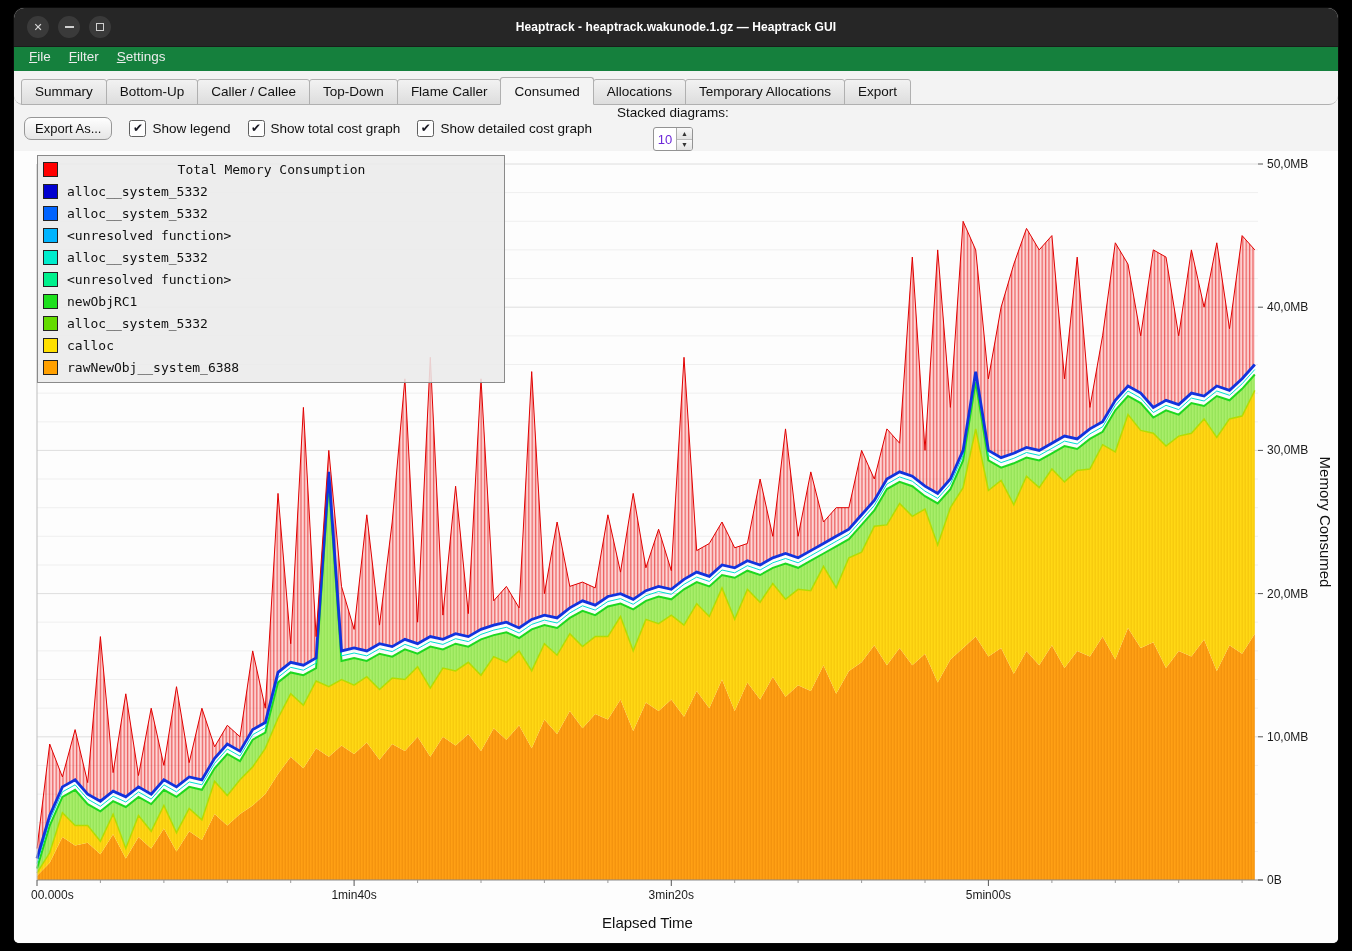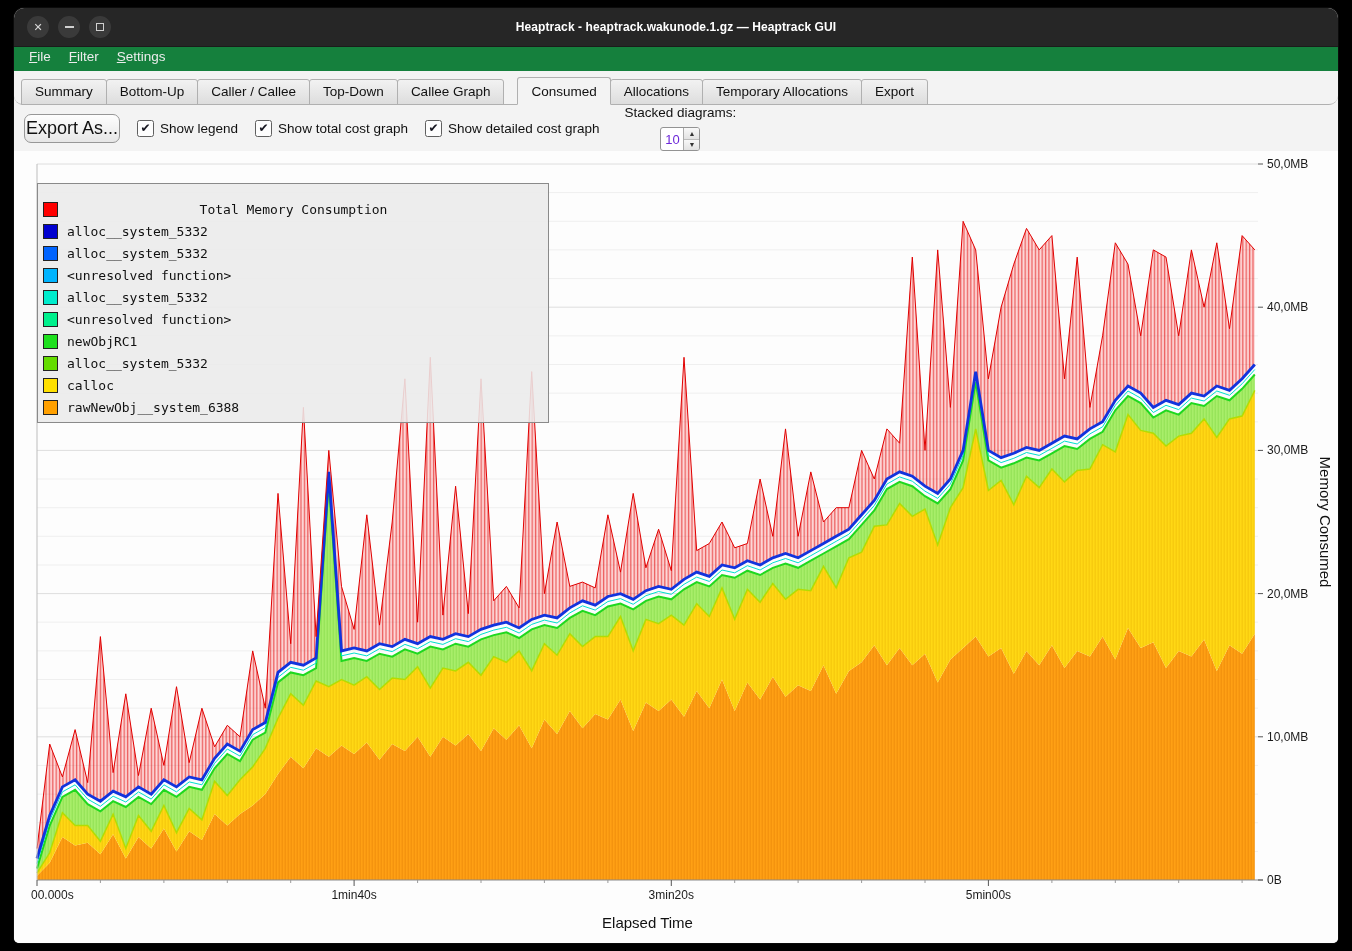--- a/index.html
+++ b/index.html
@@ -23,41 +23,41 @@
            display:flex;align-items:flex-start;padding-left:6px;}
   .menu-item{color:#ececec;font-size:13.5px;padding:2px 9px;}
   
   .tabbar{flex:0 0 auto;display:flex;align-items:flex-end;
           padding:6px 0 0 7px;border-bottom:1px solid #b0b0b0;background:#f3f3f3;border-radius:9px;}
   .tab{font-size:13.5px;color:#111;padding:4px 13px 5px;
        background:linear-gradient(#f2f2f2,#dddddd);
        border:1px solid #b0b0b0;border-radius:3px 3px 0 0;
        margin-right:-1px;margin-bottom:-1px;white-space:nowrap;}
   .tab.active{background:#f3f3f3;border-bottom:1px solid #f3f3f3;
-              padding-top:6px;position:relative;z-index:2;margin-left:14px;}
+              padding-top:6px;position:relative;z-index:2;}
   
   .toolbar{flex:0 0 31px;display:flex;align-items:center;padding:0 10px;gap:17px;background:#f3f3f3;}
-  .btn{font-size:18px;padding:3px 1px;border:1px solid #979797;border-radius:7px;
+  .btn{font-size:13px;padding:3px 10px;border:1px solid #979797;border-radius:7px;
        background:linear-gradient(#fefefe,#e6e6e6);color:#111;white-space:nowrap;}
   .cb-wrap{display:flex;align-items:center;gap:6px;font-size:13.5px;color:#111;white-space:nowrap;}
   .cb{width:15px;height:15px;border:1px solid #5f5f5f;border-radius:2.5px;background:#fdfdfd;
       display:flex;align-items:center;justify-content:center;font-size:12px;color:#15151f;line-height:1;}
   .spin-group{display:flex;align-items:center;gap:7px;margin-left:8px;font-size:13.5px;color:#111;flex-direction:column;}
   .spinbox{display:flex;border:1px solid #939393;border-radius:3px;background:#fff;height:22px;overflow:hidden;}
   .spin-value{width:22px;display:flex;align-items:center;justify-content:center;font-size:13px;color:#6d28d9;}
   .spin-btns{display:flex;flex-direction:column;border-left:1px solid #aaa;width:15px;}
   .spin-btn{flex:1;display:flex;align-items:center;justify-content:center;font-size:7px;color:#333;
             background:linear-gradient(#f8f8f8,#e2e2e2);}
   .spin-btn + .spin-btn{border-top:1px solid #bbb;}
   
   .chart-panel{flex:1;position:relative;background:#fdfdfd;}
   .chart-panel svg{position:absolute;inset:0;}
-  .legend{position:absolute;left:23px;top:32px;width:512px;box-sizing:border-box;
+  .legend{position:absolute;left:23px;top:4px;width:468px;box-sizing:border-box;
           background:rgba(234,234,234,0.88);border:1px solid #8a8a8a;
-          padding:14px 6px 4px 5px;font-family:"DejaVu Sans Mono",monospace;
+          padding:2px 6px 4px 5px;font-family:"DejaVu Sans Mono",monospace;
           font-size:13px;color:#111;}
   .legend-row{display:flex;align-items:center;height:22px;gap:9px;}
   .legend-swatch{width:15px;height:15px;border:1px solid #222;flex:0 0 auto;box-sizing:border-box;}
   .legend-title{flex:1;text-align:center;padding-right:22px;}
 </style>
 </head>
 <body>
 
 <div class="window">
 
@@ -80,21 +80,21 @@
       <div class="menu-item"><u>F</u>ile</div>
       <div class="menu-item"><u>F</u>ilter</div>
       <div class="menu-item"><u>S</u>ettings</div>
     </div>
 
   <div class="tabbar">
       <div class="tab">Summary</div>
       <div class="tab">Bottom-Up</div>
       <div class="tab">Caller / Callee</div>
       <div class="tab">Top-Down</div>
-      <div class="tab">Callee Graph</div>
+      <div class="tab">Flame Caller</div>
       <div class="tab active">Consumed</div>
       <div class="tab">Allocations</div>
       <div class="tab">Temporary Allocations</div>
       <div class="tab">Export</div>
     </div>
 
   <div class="toolbar">
     <button class="btn">Export As...</button>
     <span id="cb-container" style="display:flex;gap:17px;">
         <span class="cb-wrap">

